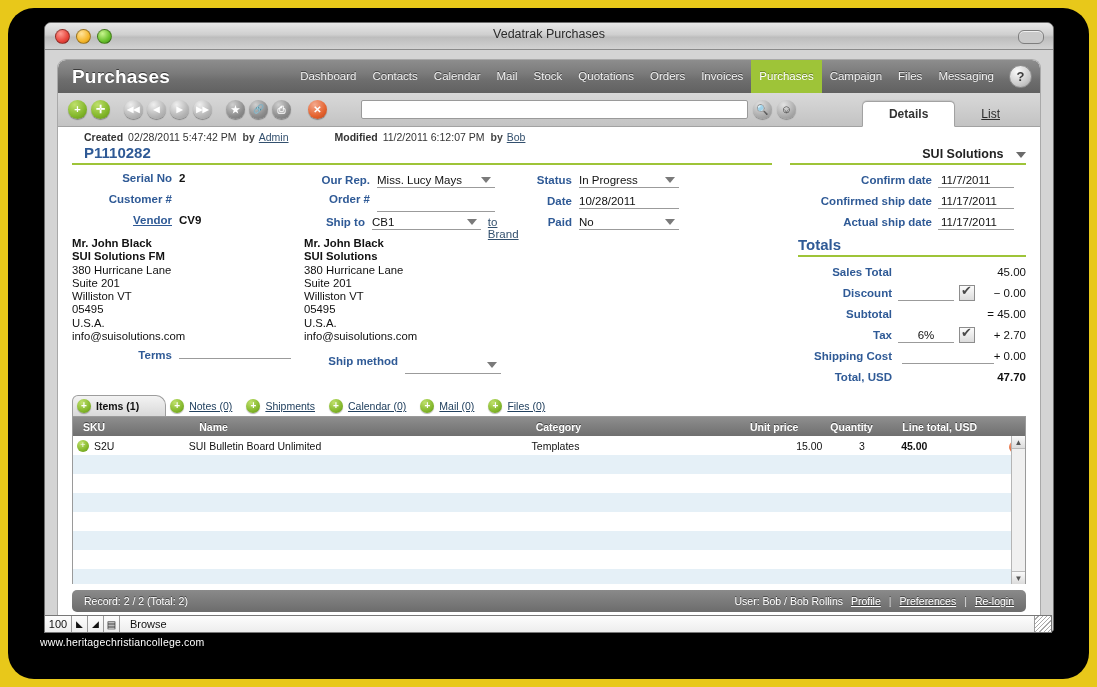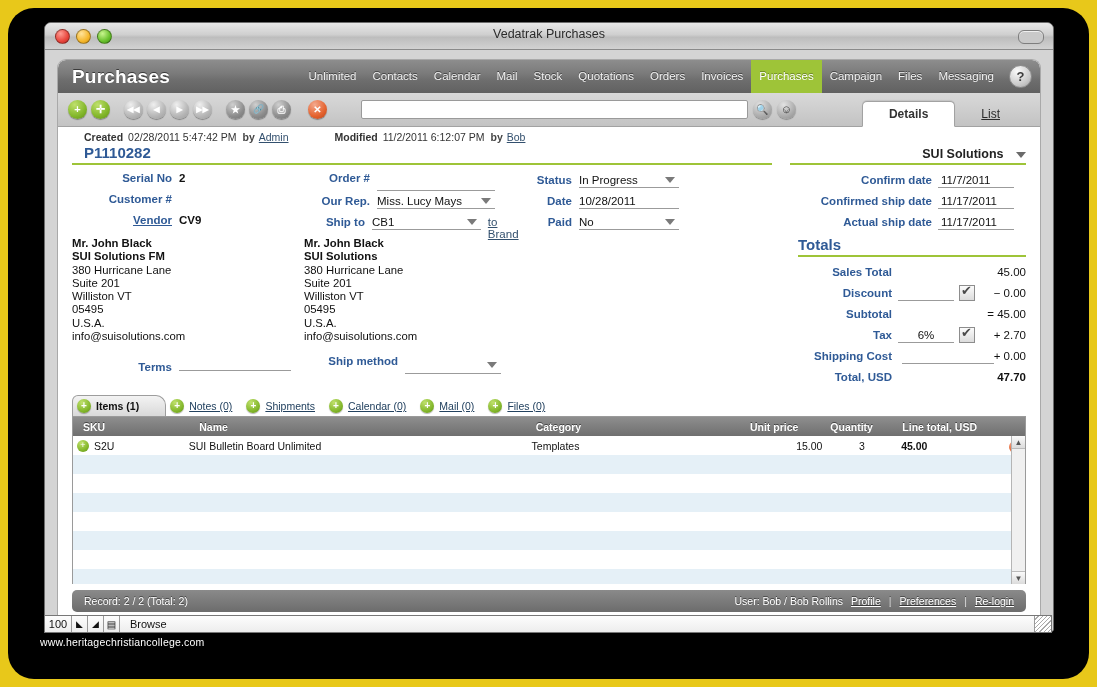--- a/index.html
+++ b/index.html
@@ -195,21 +195,21 @@
     <div class="title">Vedatrak Purchases</div>
     <div class="tb-widget"></div>
   </div>
 
   <div id="app">
   <div id="appinner">
 
     <div id="navbar">
       <div id="applogo">Purchases</div>
       <div id="navitems">
-            <div class="navitem">Unlimited</div>
+            <div class="navitem">Dashboard</div>
             <div class="navitem">Contacts</div>
             <div class="navitem">Calendar</div>
             <div class="navitem">Mail</div>
             <div class="navitem">Stock</div>
             <div class="navitem">Quotations</div>
             <div class="navitem">Orders</div>
             <div class="navitem">Invoices</div>
             <div class="navitem active">Purchases</div>
             <div class="navitem">Campaign</div>
             <div class="navitem">Files</div>
@@ -289,39 +289,39 @@
           <div class="addr" id="addrLeft">
                 <div class="b">Mr. John Black</div>
                 <div class="b">SUI Solutions FM</div>
                 <div>380 Hurricane Lane</div>
                 <div>Suite 201</div>
                 <div>Williston VT</div>
                 <div>05495</div>
                 <div>U.S.A.</div>
                 <div>info@suisolutions.com</div>
               </div>
-          <div class="frow" style="margin-top:12px;">
+          <div class="frow" style="">
             <div class="flab" style="width:100px;">Terms</div>
             <div class="finput" style="width:112px;"></div>
           </div>
         </div>
 
         <div class="col col-b">
           <div id="col2">
-                <div class="frow">
-                  <div class="flab" style="width: 66px;">Order #</div>
-                  <div class="finput" style="width: 118px;">
-                    <span></span>
-                  </div>
-                </div>
                 <div class="frow">
                   <div class="flab" style="width: 66px;">Our Rep.</div>
                   <div class="finput" style="width: 118px;">
                     <span>Miss. Lucy Mays</span>
                     <span class="dcaret"></span>
+                  </div>
+                </div>
+                <div class="frow">
+                  <div class="flab" style="width: 66px;">Order #</div>
+                  <div class="finput" style="width: 118px;">
+                    <span></span>
                   </div>
                 </div>
                 <div class="frow">
                   <div class="flab" style="width: 66px;">Ship to</div>
                   <div class="finput" style="width: 118px;">
                     <span>CB1</span>
                     <span class="dcaret"></span>
                   </div>
                   <span class="ulink" style="margin-left: 7px; font-size: 11.5px;">to Brand</span>
                 </div>

